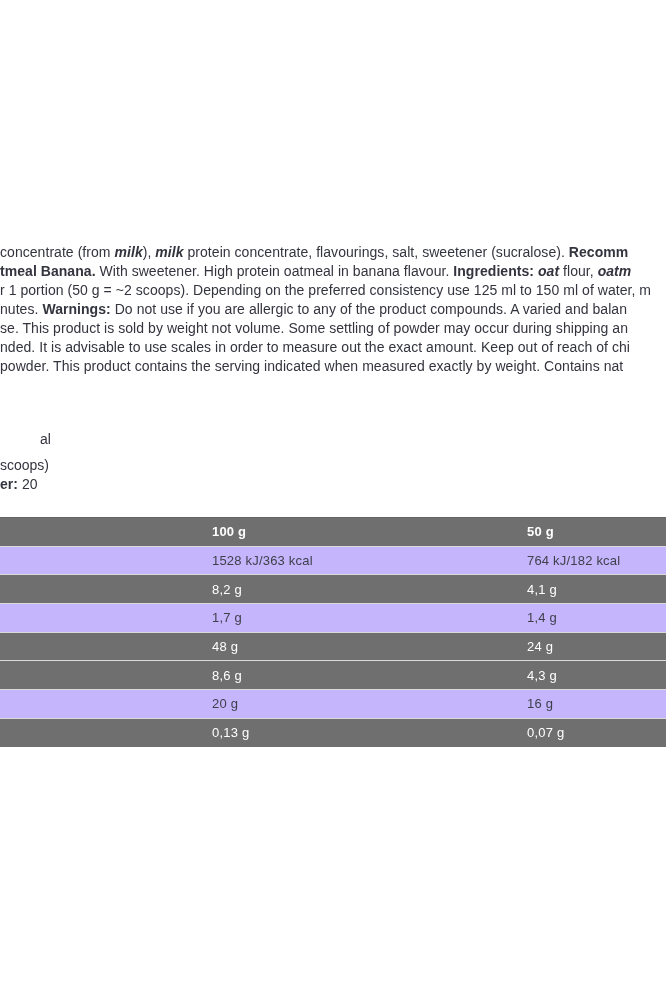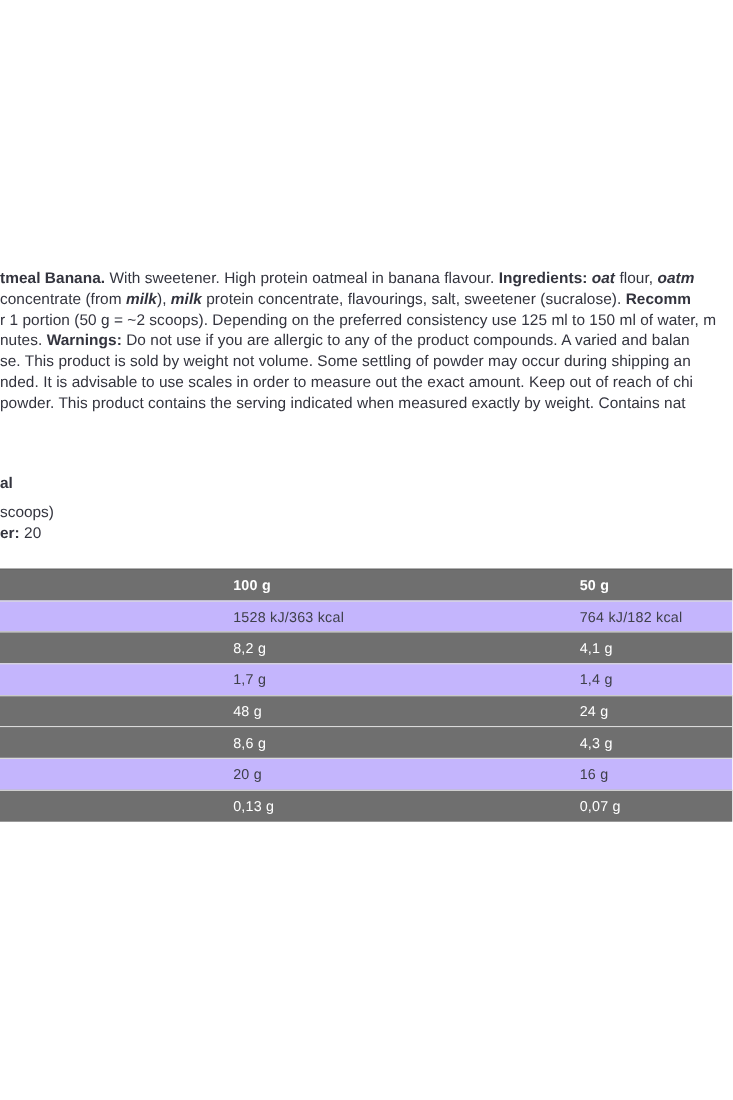--- a/index.html
+++ b/index.html
@@ -36,21 +36,21 @@
   .seg-bold-italic { font-weight: 700; font-style: italic; }
   
   .serving-line {
     position: absolute;
     left: 0;
     white-space: nowrap;
     font-size: 14px;
     line-height: 19px;
     color: #33343e;
   }
-  .serving-heading { top: 430px; font-weight: 700; }
+  .serving-heading { top: 430px; font-weight: 400; padding-left: 40px; }
   .serving-size { top: 456px; font-weight: 400; }
   .serving-count { top: 475px; }
   .serving-count .label { font-weight: 700; }
   .serving-count .value { font-weight: 400; margin-left: 4px; }
   
   .nutrition-table {
     position: absolute;
     left: 0;
     top: 517px;
     width: 666px;
@@ -85,22 +85,22 @@
   }
   .nt-row .col-100 { left: 212px; }
   .nt-row .col-50 { left: 527px; }
 </style>
 </head>
 <body>
 
 <div class="page">
 
   <div class="description" id="description">
+      <div class="desc-line"><span class="seg-regular">concentrate (from </span><span class="seg-bold-italic">milk</span><span class="seg-regular">), </span><span class="seg-bold-italic">milk</span><span class="seg-regular"> protein concentrate, flavourings, salt, sweetener (sucralose). </span><span class="seg-bold">Recomm</span></div>
       <div class="desc-line"><span class="seg-bold">tmeal Banana.</span><span class="seg-regular"> With sweetener. High protein oatmeal in banana flavour. </span><span class="seg-bold">Ingredients: </span><span class="seg-bold-italic">oat</span><span class="seg-regular"> flour, </span><span class="seg-bold-italic">oatm</span></div>
-      <div class="desc-line"><span class="seg-regular">concentrate (from </span><span class="seg-bold-italic">milk</span><span class="seg-regular">), </span><span class="seg-bold-italic">milk</span><span class="seg-regular"> protein concentrate, flavourings, salt, sweetener (sucralose). </span><span class="seg-bold">Recomm</span></div>
       <div class="desc-line"><span class="seg-regular">r 1 portion (50 g = ~2 scoops). Depending on the preferred consistency use 125 ml to 150 ml of water, m</span></div>
       <div class="desc-line"><span class="seg-regular">nutes. </span><span class="seg-bold">Warnings: </span><span class="seg-regular">Do not use if you are allergic to any of the product compounds. A varied and balan</span></div>
       <div class="desc-line"><span class="seg-regular">se. This product is sold by weight not volume. Some settling of powder may occur during shipping an</span></div>
       <div class="desc-line"><span class="seg-regular">nded. It is advisable to use scales in order to measure out the exact amount. Keep out of reach of chi</span></div>
       <div class="desc-line"><span class="seg-regular">powder. This product contains the serving indicated when measured exactly by weight. Contains nat</span></div>
     </div>
 
   <div class="serving-line serving-heading">al</div>
 
   <div class="serving-line serving-size">scoops)</div>

